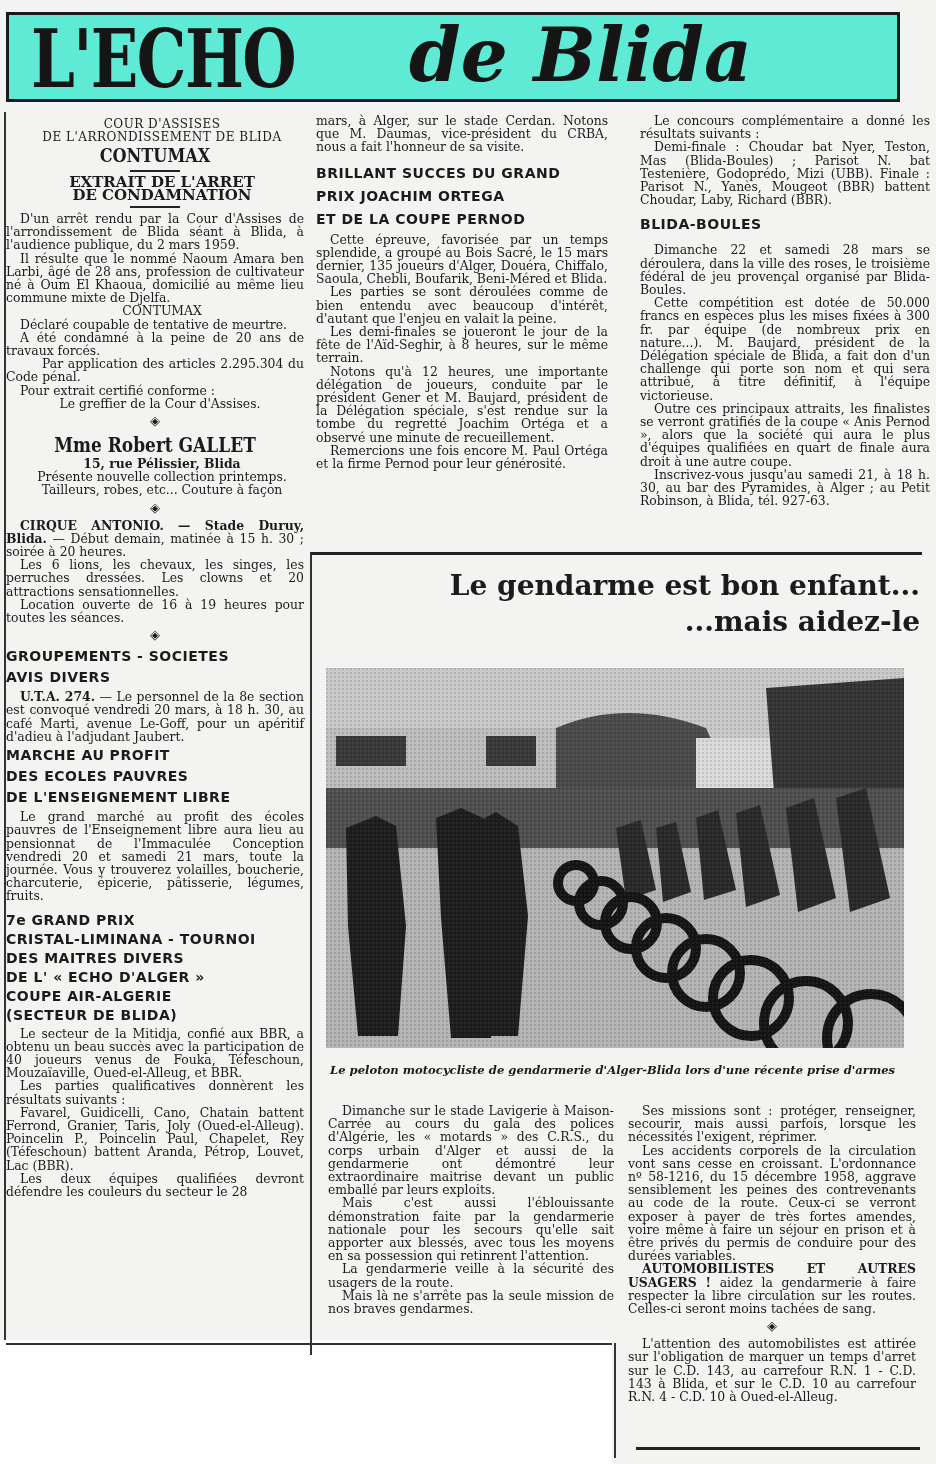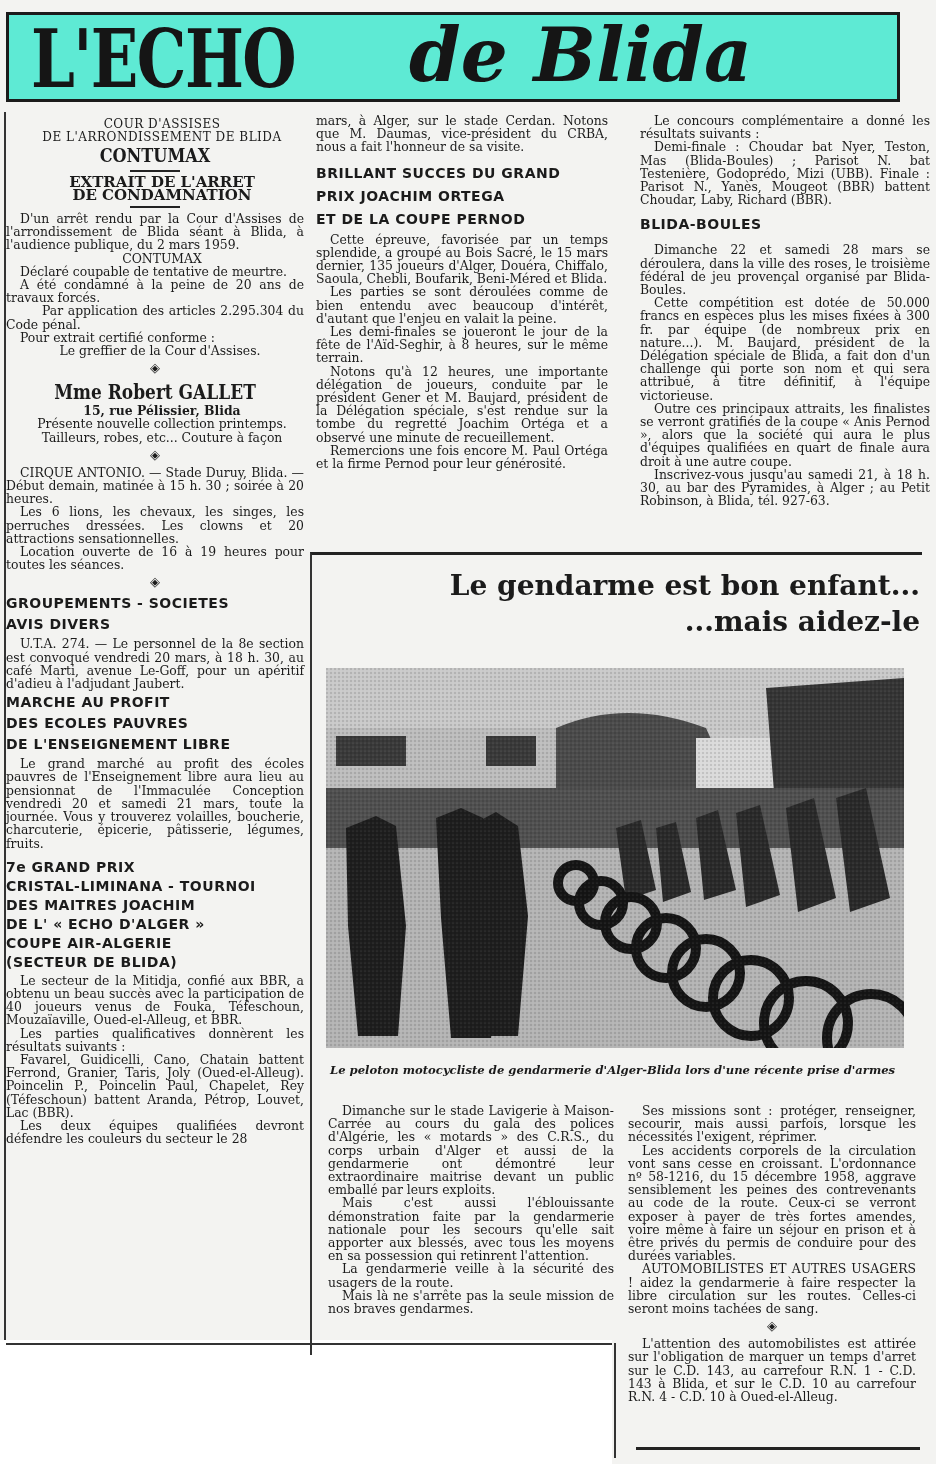--- a/index.html
+++ b/index.html
@@ -25,21 +25,21 @@
             font-size:14px; line-height:21px; margin:2px 0; letter-spacing:0.5px; }
   .h-contumax { text-align:center; font-weight:bold; font-family:"DejaVu Serif", serif;
                 font-size:19px; line-height:22px; transform:scaleX(0.85); margin:0; }
   .h-sub { text-align:center; font-weight:bold; font-size:15px; line-height:13px; margin:0; }
   .rule-short { width:50px; height:2px; background:#222; margin:4px auto; }
   .diamond { text-align:center; font-size:13px; line-height:18px; margin:2px 0; }
   .h-gallet { text-align:center; font-weight:bold; font-size:20px; line-height:24px;
               transform:scaleX(0.85); margin:3px 0 0 0; }
   .center-line { text-align:center; margin:0; }
   .sign { text-align:center; margin:0; padding-right:4px; }
-  .bold-lead { font-weight:normal; }
+  .bold-lead { font-weight:bold; }
   .vrule-left { position:absolute; left:4px; top:112px; width:2px; height:1228px; background:#333; }
   .gend-box { position:absolute; left:310px; top:552px; width:610px; height:800px;
               border-top:3px solid #222; border-left:2px solid #333; }
   .gend-title { position:absolute; left:316px; top:568px; width:604px; text-align:right;
                 font-family:"DejaVu Serif", serif; font-weight:bold; font-size:28px; line-height:36px; }
   .photo { position:absolute; left:326px; top:668px; width:578px; height:380px;
            background:#6d6d6d; overflow:hidden; }
   .photo svg { width:100%; height:100%; display:block; }
   .caption { position:absolute; left:330px; top:1063px; width:574px; text-align:left;
              font-style:italic; font-weight:bold; font-size:11.6px; line-height:14px; }
@@ -64,41 +64,42 @@
 
 <div class="col c1">
   <p class="h-small">COUR D'ASSISES</p>
   <p class="h-small">DE L'ARRONDISSEMENT DE BLIDA</p>
   <div class="h-contumax">CONTUMAX</div>
   <div class="rule-short"></div>
   <p class="h-sub">EXTRAIT DE L'ARRET</p>
   <p class="h-sub">DE CONDAMNATION</p>
   <div class="rule-short"></div>
   <p>D'un arrêt rendu par la Cour d'Assises de l'arrondissement de Blida séant à Blida, à l'audience publique, du 2 mars 1959.</p>
+  <p>Il résulte que le nommé Naoum Amara ben Larbi, âgé de 28 ans, profession de cultivateur né à Oum El Khaoua, domicilié au même lieu commune mixte de Djelfa.</p>
   <p class="center-line">CONTUMAX</p>
   <p>Déclaré coupable de tentative de meurtre.</p>
   <p>A été condamné à la peine de 20 ans de travaux forcés.</p>
   <p style="text-indent:36px">Par application des articles 2.295.304 du Code pénal.</p>
   <p>Pour extrait certifié conforme :</p>
   <p class="sign">Le greffier de la Cour d'Assises.</p>
   <div class="diamond">◈</div>
   <div class="h-gallet">Mme Robert GALLET</div>
   <p class="center-line" style="font-weight:bold">15, rue Pélissier, Blida</p>
   <p class="center-line">Présente nouvelle collection printemps.</p>
   <p class="center-line">Tailleurs, robes, etc... Couture à façon</p>
   <div class="diamond">◈</div>
   <p><span class="bold-lead">CIRQUE ANTONIO. — Stade Duruy, Blida.</span><span> — Début demain, matinée à 15 h. 30 ; soirée à 20 heures.</span></p>
   <p>Les 6 lions, les chevaux, les singes, les perruches dressées. Les clowns et 20 attractions sensationnelles.</p>
   <p>Location ouverte de 16 à 19 heures pour toutes les séances.</p>
   <div class="diamond">◈</div>
   <div class="h-bold"><span>GROUPEMENTS - SOCIETES</span><br><span>AVIS DIVERS</span></div>
   <p><span class="bold-lead">U.T.A. 274.</span><span> — Le personnel de la 8e section est convoqué vendredi 20 mars, à 18 h. 30, au café Marti, avenue Le-Goff, pour un apéritif d'adieu à l'adjudant Jaubert.</span></p>
   <div class="h-bold"><span>MARCHE AU PROFIT</span><br><span>DES ECOLES PAUVRES</span><br><span>DE L'ENSEIGNEMENT LIBRE</span></div>
   <p>Le grand marché au profit des écoles pauvres de l'Enseignement libre aura lieu au pensionnat de l'Immaculée Conception vendredi 20 et samedi 21 mars, toute la journée. Vous y trouverez volailles, boucherie, charcuterie, épicerie, pâtisserie, légumes, fruits.</p>
-  <div class="h-bold" style="line-height:19px;margin-top:8px"><span>7e GRAND PRIX</span><br><span>CRISTAL-LIMINANA - TOURNOI</span><br><span>DES MAITRES JOACHIM</span><br><span>DE L' « ECHO D'ALGER »</span><br><span>COUPE AIR-ALGERIE</span><br><span>(SECTEUR DE BLIDA)</span></div>
+  <div class="h-bold" style="line-height:19px;margin-top:8px"><span>7e GRAND PRIX</span><br><span>CRISTAL-LIMINANA - TOURNOI</span><br><span>DES MAITRES DIVERS</span><br><span>DE L' « ECHO D'ALGER »</span><br><span>COUPE AIR-ALGERIE</span><br><span>(SECTEUR DE BLIDA)</span></div>
   <p>Le secteur de la Mitidja, confié aux BBR, a obtenu un beau succès avec la participation de 40 joueurs venus de Fouka, Téfeschoun, Mouzaïaville, Oued-el-Alleug, et BBR.</p>
   <p>Les parties qualificatives donnèrent les résultats suivants :</p>
   <p>Favarel, Guidicelli, Cano, Chatain battent Ferrond, Granier, Taris, Joly (Oued-el-Alleug). Poincelin P., Poincelin Paul, Chapelet, Rey (Téfeschoun) battent Aranda, Pétrop, Louvet, Lac (BBR).</p>
   <p>Les deux équipes qualifiées devront défendre les couleurs du secteur le 28</p>
 </div>
 
 <div class="col c2">
   <p style="text-indent:0">mars, à Alger, sur le stade Cerdan. Notons que M. Daumas, vice-président du CRBA, nous a fait l'honneur de sa visite.</p>
   <div class="h-bold" style="margin-top:8px;line-height:23px"><span>BRILLANT SUCCES DU GRAND</span><br><span>PRIX JOACHIM ORTEGA</span><br><span>ET DE LA COUPE PERNOD</span></div>
   <p>Cette épreuve, favorisée par un temps splendide, a groupé au Bois Sacré, le 15 mars dernier, 135 joueurs d'Alger, Douéra, Chiffalo, Saoula, Chebli, Boufarik, Beni-Méred et Blida.</p>

